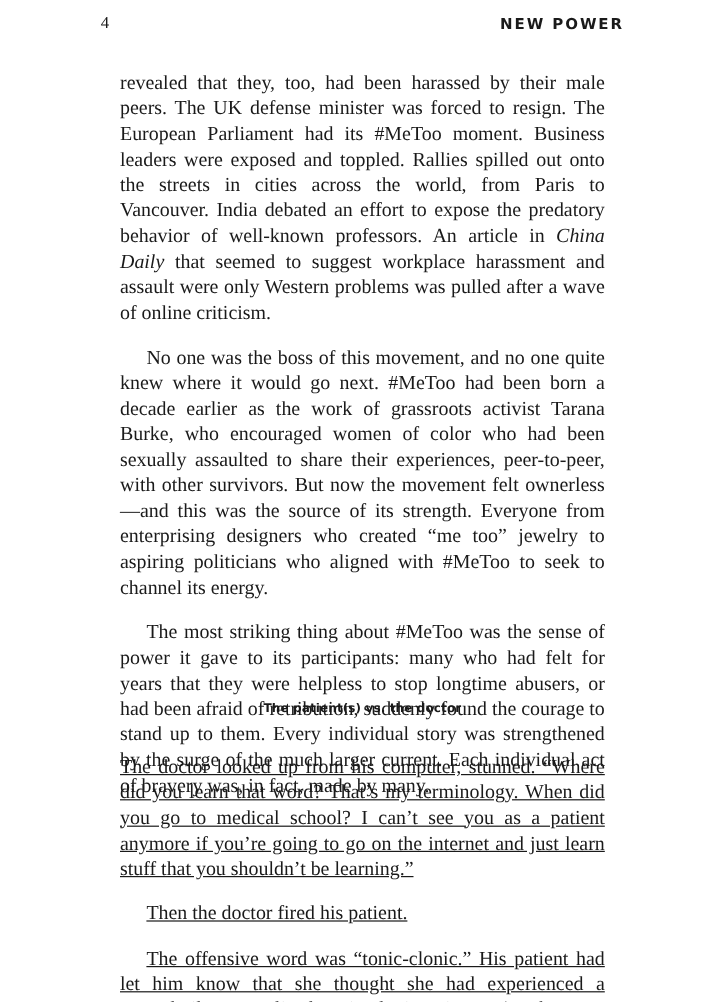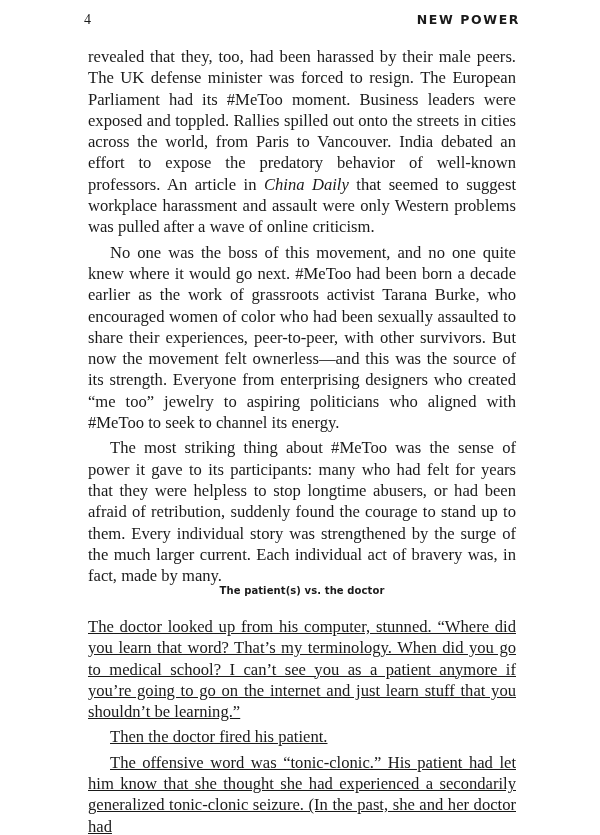--- a/index.html
+++ b/index.html
@@ -2,21 +2,21 @@
 <html><head>
 <meta charset="utf-8">
 <style>
   html, body { margin: 0; padding: 0; background: #ffffff; }
   body { width: 600px; height: 835px; overflow: hidden; position: relative; color: #1a1a1a; }
   .page { position: absolute; left: 0; top: 0; width: 600px; height: 835px; }
   .running-head { position: absolute; top: 10px; left: 84px; width: 436px; height: 20px; }
   .folio { position: absolute; left: 0; top: 0; font-family: "Liberation Serif", serif; font-size: 14px; line-height: 20px; }
   .head-title { position: absolute; left: 0; right: 0; top: 0; text-align: right; font-family: "DejaVu Sans", sans-serif; font-weight: bold; font-size: 12.5px; letter-spacing: 1.6px; line-height: 20px; }
   .body-block { position: absolute; left: 84px; width: 436px; font-family: "Liberation Serif", serif; font-size: 16.6px; line-height: 21.3px; }
-  .body-block p { margin: 4px; text-align: justify; hyphens: manual; }
+  .body-block p { margin: 16px; text-align: justify; hyphens: manual; }
   .body-block p.indent { text-indent: 22px; }
   .block1 { top: 42px; }
   .block2 { top: 612px; text-decoration: underline; }
   .section-heading { position: absolute; top: 580px; left: 84px; width: 436px; text-align: center; font-family: "DejaVu Sans", sans-serif; font-weight: bold; font-size: 10px; line-height: 22px; letter-spacing: 0.1px; }
   em { font-style: italic; }
 </style>
 </head>
 <body>
 
 <div class="page">

